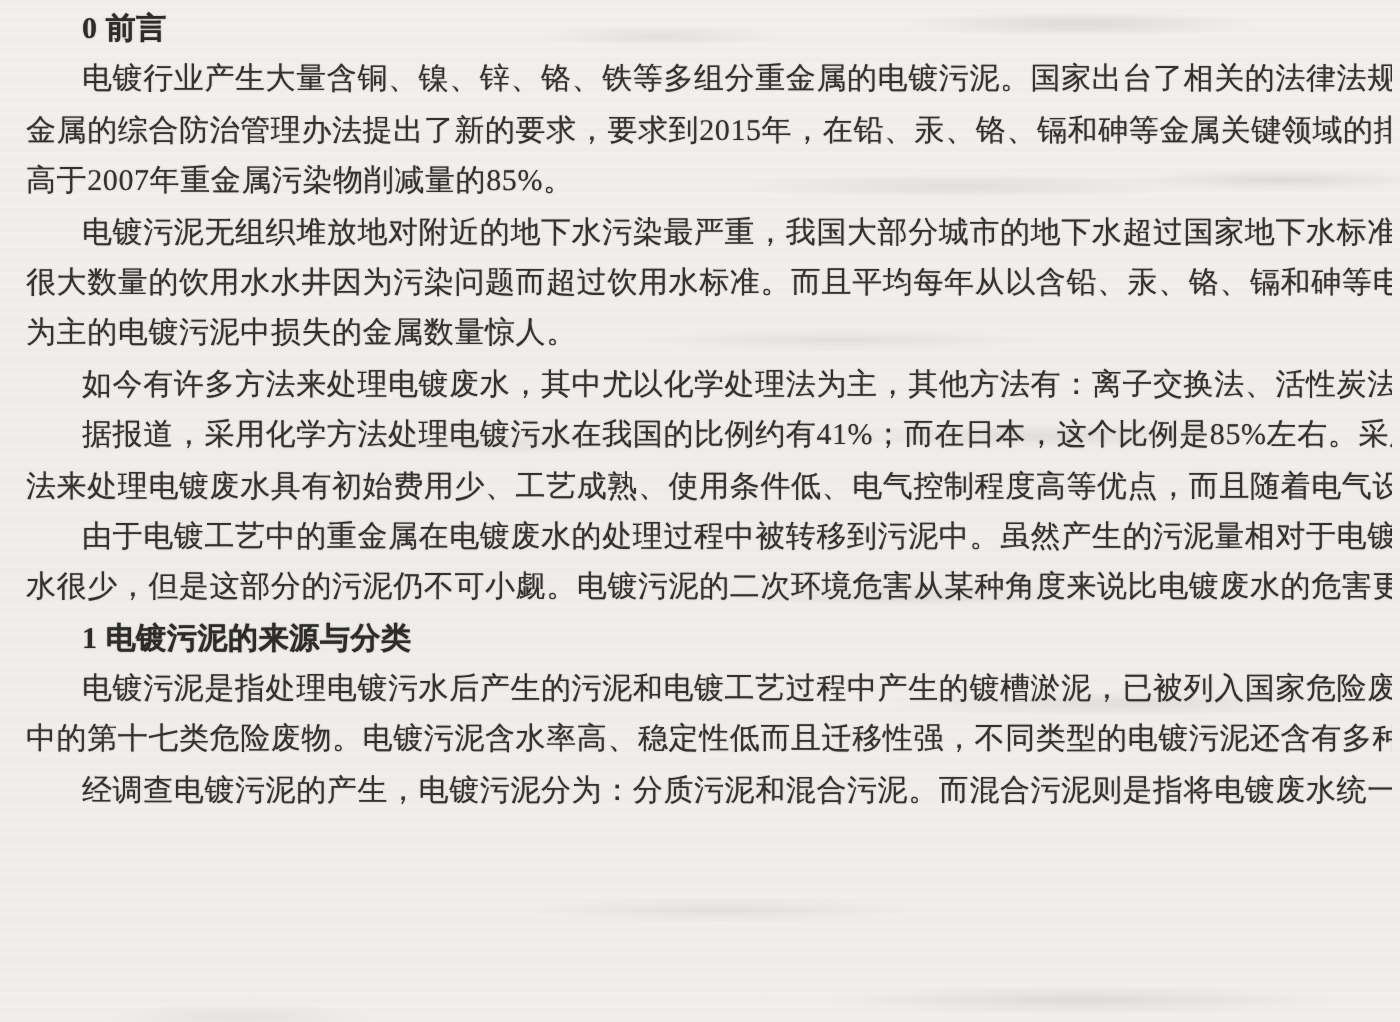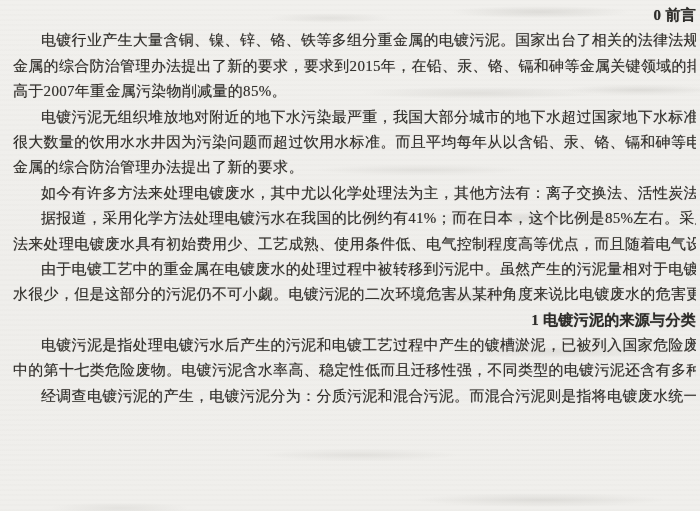--- a/index.html
+++ b/index.html
@@ -49,36 +49,35 @@
     line-height: 25.4px;
     white-space: nowrap;
     overflow: hidden;
     text-shadow: 0 0 0.7px rgba(52,50,46,0.55);
   }
   .line.ind { text-indent: 28px; }
   .line.h {
     font-weight: bold;
     color: #2d2c29;
     text-shadow: 0 0 0.8px rgba(45,44,41,0.6);
-    text-align: right;
   }
 </style>
 </head>
 <body>
 
 <div class="scan-noise"></div>
 
 <div class="page-text">
   <div class="line h ind">0 前言</div>
   <div class="line ind">电镀行业产生大量含铜、镍、锌、铬、铁等多组分重金属的电镀污泥。国家出台了相关的法律法规对于重</div>
   <div class="line">金属的综合防治管理办法提出了新的要求，要求到2015年，在铅、汞、铬、镉和砷等金属关键领域的排放量不</div>
   <div class="line">高于2007年重金属污染物削减量的85%。</div>
   <div class="line ind">电镀污泥无组织堆放地对附近的地下水污染最严重，我国大部分城市的地下水超过国家地下水标准，全国</div>
   <div class="line">很大数量的饮用水水井因为污染问题而超过饮用水标准。而且平均每年从以含铅、汞、铬、镉和砷等电镀污泥</div>
-  <div class="line">金属的综合防治管理办法提出了新的要求。</div>
+  <div class="line">为主的电镀污泥中损失的金属数量惊人。</div>
   <div class="line ind">如今有许多方法来处理电镀废水，其中尤以化学处理法为主，其他方法有：离子交换法、活性炭法、电解</div>
   <div class="line ind">据报道，采用化学方法处理电镀污水在我国的比例约有41%；而在日本，这个比例是85%左右。采用化学</div>
   <div class="line">法来处理电镀废水具有初始费用少、工艺成熟、使用条件低、电气控制程度高等优点，而且随着电气设备的普</div>
   <div class="line ind">由于电镀工艺中的重金属在电镀废水的处理过程中被转移到污泥中。虽然产生的污泥量相对于电镀废水来</div>
   <div class="line">水很少，但是这部分的污泥仍不可小觑。电镀污泥的二次环境危害从某种角度来说比电镀废水的危害更大。</div>
   <div class="line h ind">1 电镀污泥的来源与分类</div>
   <div class="line ind">电镀污泥是指处理电镀污水后产生的污泥和电镀工艺过程中产生的镀槽淤泥，已被列入国家危险废物名录</div>
   <div class="line">中的第十七类危险废物。电镀污泥含水率高、稳定性低而且迁移性强，不同类型的电镀污泥还含有多种有害的</div>
   <div class="line ind">经调查电镀污泥的产生，电镀污泥分为：分质污泥和混合污泥。而混合污泥则是指将电镀废水统一处理后</div>
 </div>

